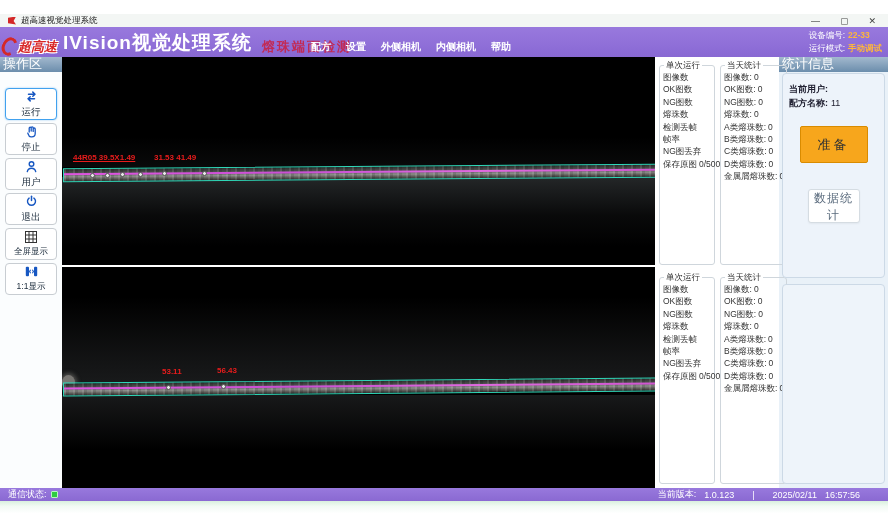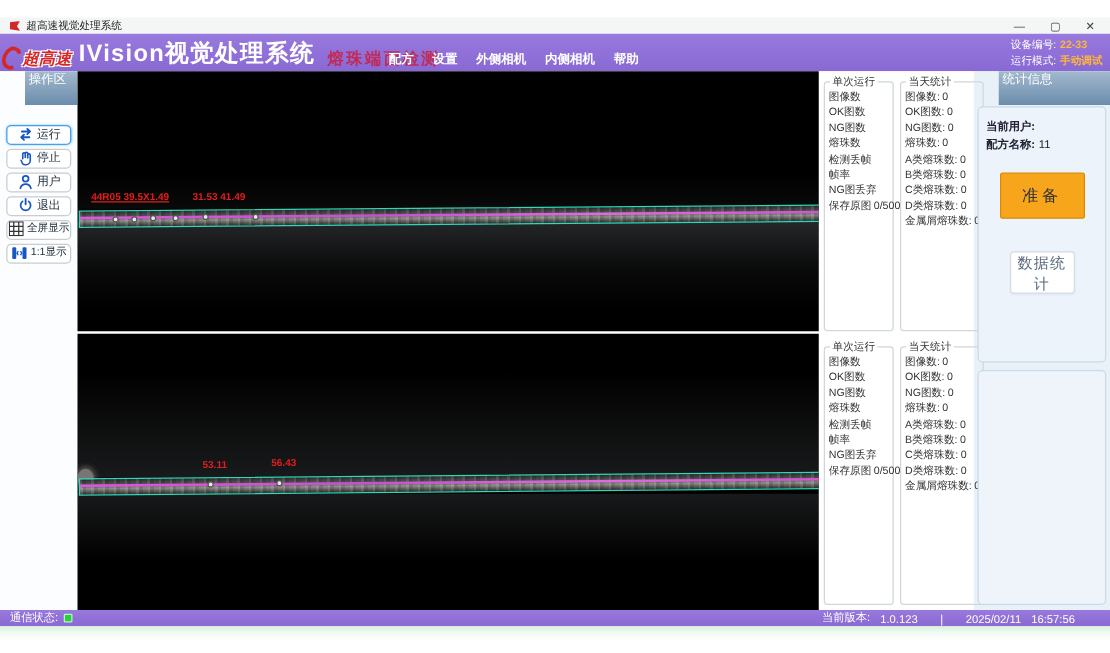--- a/index.html
+++ b/index.html
@@ -30,26 +30,26 @@
   .menu-item { font-size:10px; font-weight:bold; color:#fff; cursor:default; }
   .dev-info { position:absolute; right:6px; top:2px; font-size:8.5px; line-height:13px; text-align:left;margin-left:38px; }
   .dev-info .lbl { color:#fff; }
   .dev-info .val { color:#ffb73a; font-weight:bold; margin-left:3px; }
 
   
   .main { position:absolute; top:57px; left:0; width:888px; height:431px; display:flex; }
 
   
   .sidebar { width:62px; height:100%; background:#fbfdfe; display:flex; flex-direction:column; }
-  .panel-head { height:27px; background:linear-gradient(180deg,#a3b9ce 0%,#6b8dac 100%);
-    color:#fff; font-size:10px; line-height:13px; padding-left:3px;margin-left:20px; }
+  .panel-head { height:15px; background:linear-gradient(180deg,#a3b9ce 0%,#6b8dac 100%);
+    color:#fff; font-size:13px; line-height:13px; padding-left:3px; }
   .side-btns { display:flex; flex-direction:column; align-items:center; gap:3px; padding-top:16px; }
-  .sbtn { width:52px; height:16px; background:#fff; border:1px solid #c8cdd2; border-radius:4px;
-    display:flex; justify-content:center; gap:3px;
-    font-size:9.5px; color:#1a2a3a; cursor:default; }
+  .sbtn { width:52px; height:32px; background:#fff; border:1px solid #c8cdd2; border-radius:4px;
+    display:flex; align-items:center; justify-content:center; gap:3px;
+    font-size:9.5px; color:#1a2a3a; cursor:default;flex-direction:column; }
   .sbtn.active { border-color:#41a1ee; box-shadow:0 0 2px #8fc6f2; }
   .sbtn svg { flex:0 0 auto; }
   .sbtn .small-label { font-size:8.5px; }
 
   
   .cams { width:593px; height:100%; display:flex; flex-direction:column; background:#fff; }
   .cam { position:relative; width:100%; background:#000; overflow:hidden; }
   .cam1 { height:208px; }
   .gap { height:2px; background:#fff; }
   .cam2 { height:221px; }

